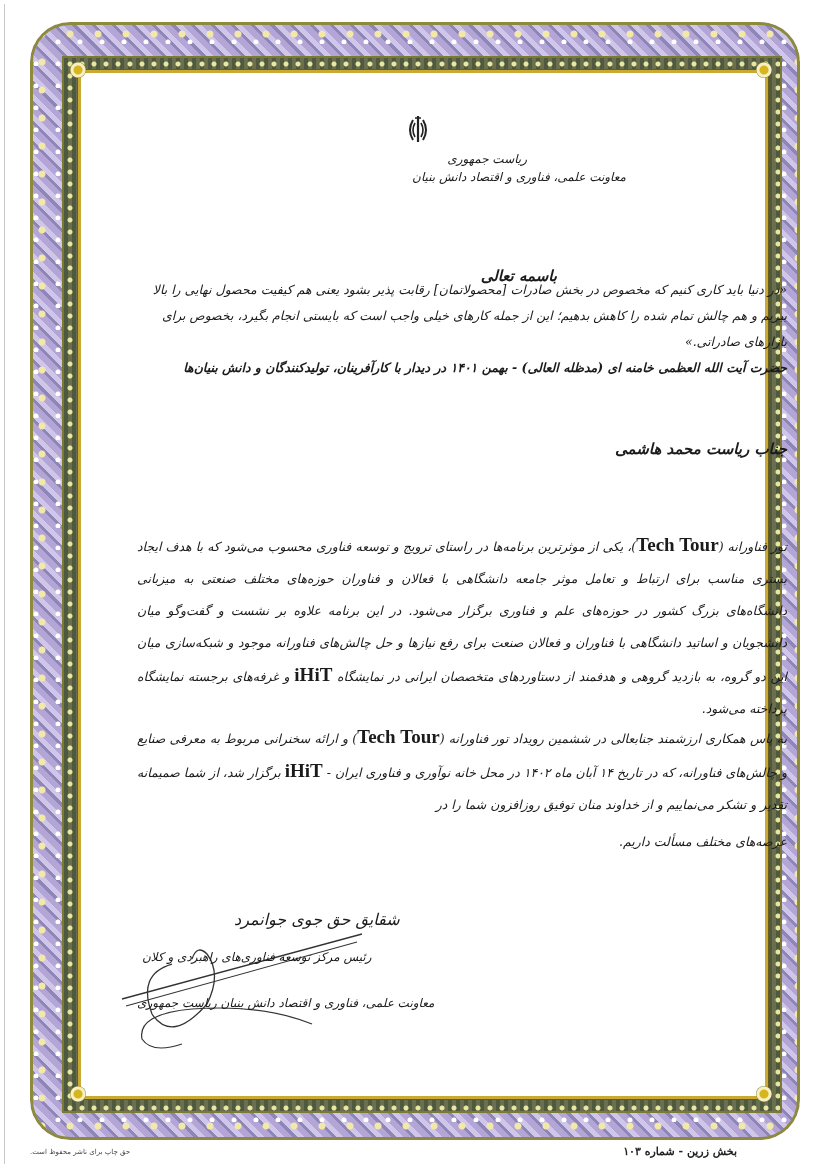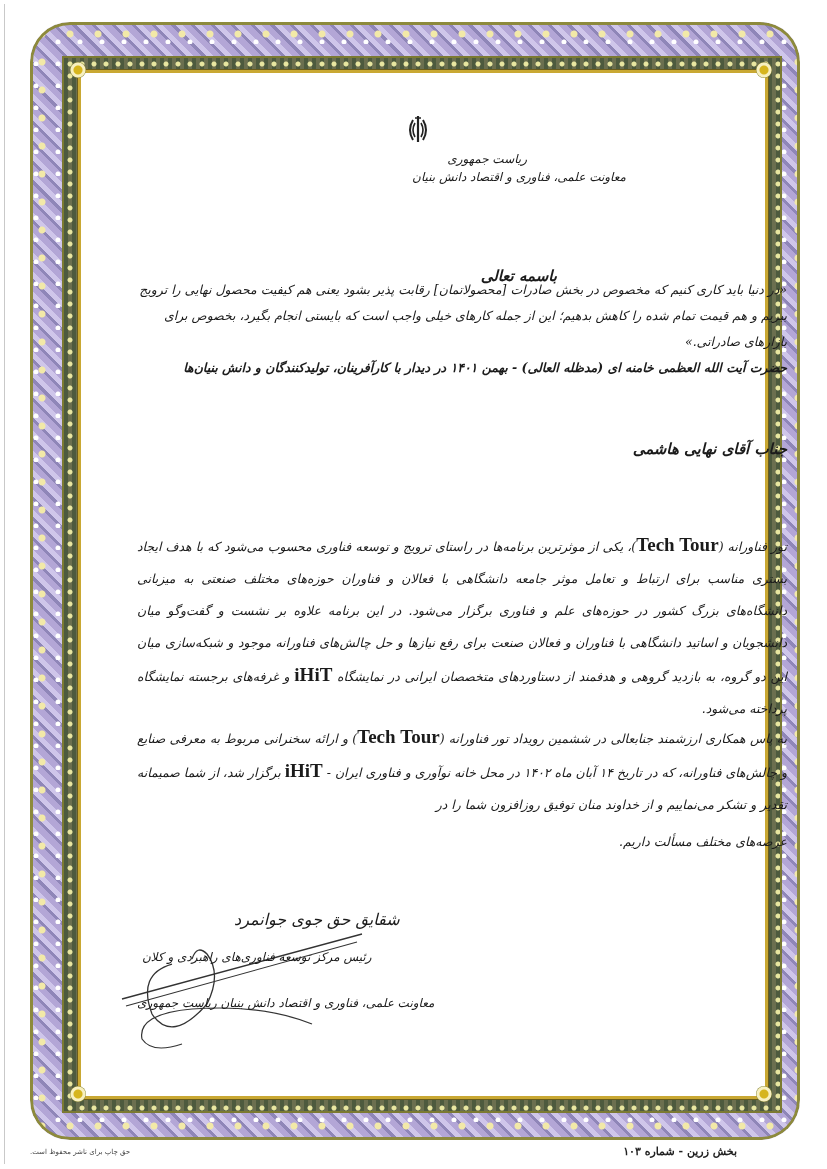--- a/index.html
+++ b/index.html
@@ -87,24 +87,24 @@
     <path d="M10 9 Q6 16 10 23" stroke="#222" stroke-width="1.6" fill="none"></path>
     <path d="M16 9 Q20 16 16 23" stroke="#222" stroke-width="1.6" fill="none"></path>
     <path d="M10 4 L16 4" stroke="#222" stroke-width="1.5"></path>
   </svg>
 
   <div class="hdr-line1">ریاست جمهوری</div>
   <div class="hdr-line2">معاونت علمی، فناوری و اقتصاد دانش بنیان</div>
 
   <div class="basmala">باسمه تعالی</div>
 
-  <div class="quote">«در دنیا باید کاری کنیم که مخصوص در بخش صادرات [محصولاتمان] رقابت پذیر بشود یعنی هم کیفیت محصول نهایی را ترویج ببریم و هم قیمت تمام شده را کاهش بدهیم؛ این از جمله کارهای خیلی واجب است که بایستی انجام بگیرد، بخصوص برای بازارهای صادراتی.»</div>
+  <div class="quote">«در دنیا باید کاری کنیم که مخصوص در بخش صادرات [محصولاتمان] رقابت پذیر بشود یعنی هم کیفیت محصول نهایی را بالا ببریم و هم چالش تمام شده را کاهش بدهیم؛ این از جمله کارهای خیلی واجب است که بایستی انجام بگیرد، بخصوص برای بازارهای صادراتی.»</div>
   <div class="attribution">حضرت آیت الله العظمی خامنه ای (مدظله العالی) - بهمن ۱۴۰۱ در دیدار با کارآفرینان، تولیدکنندگان و دانش بنیان‌ها</div>
 
-  <div class="recipient-name">جناب آقای نهایی هاشمی</div>
+  <div class="recipient-name">جناب ریاست محمد هاشمی</div>
 
   <div class="para para1">
     <span>تور فناورانه (</span><span class="en">Tech Tour</span><span>)، یکی از موثرترین برنامه‌ها در راستای ترویج و توسعه فناوری محسوب می‌شود که با هدف ایجاد بستری مناسب برای ارتباط و تعامل موثر جامعه دانشگاهی با فعالان و فناوران حوزه‌های مختلف صنعتی به میزبانی دانشگاه‌های بزرگ کشور در حوزه‌های علم و فناوری برگزار می‌شود. در این برنامه علاوه بر نشست و گفت‌وگو میان دانشجویان و اساتید دانشگاهی با فناوران و فعالان صنعت برای رفع نیازها و حل چالش‌های فناورانه موجود و شبکه‌سازی میان این دو گروه، به بازدید گروهی و هدفمند از دستاوردهای متخصصان ایرانی در نمایشگاه </span><span class="en">iHiT</span><span> و غرفه‌های برجسته نمایشگاه پرداخته می‌شود.</span>
   </div>
 
   <div class="para para2">
     <span>به پاس همکاری ارزشمند جنابعالی در ششمین رویداد تور فناورانه (</span><span class="en">Tech Tour</span><span>) و ارائه سخنرانی مربوط به معرفی صنایع و چالش‌های فناورانه، که در تاریخ ۱۴ آبان ماه ۱۴۰۲ در محل خانه نوآوری و فناوری ایران - </span><span class="en">iHiT</span><span> برگزار شد، از شما صمیمانه تقدیر و تشکر می‌نماییم و از خداوند منان توفیق روزافزون شما را در</span>
   </div>
 
   <div class="closing">عرصه‌های مختلف مسألت داریم.</div>

